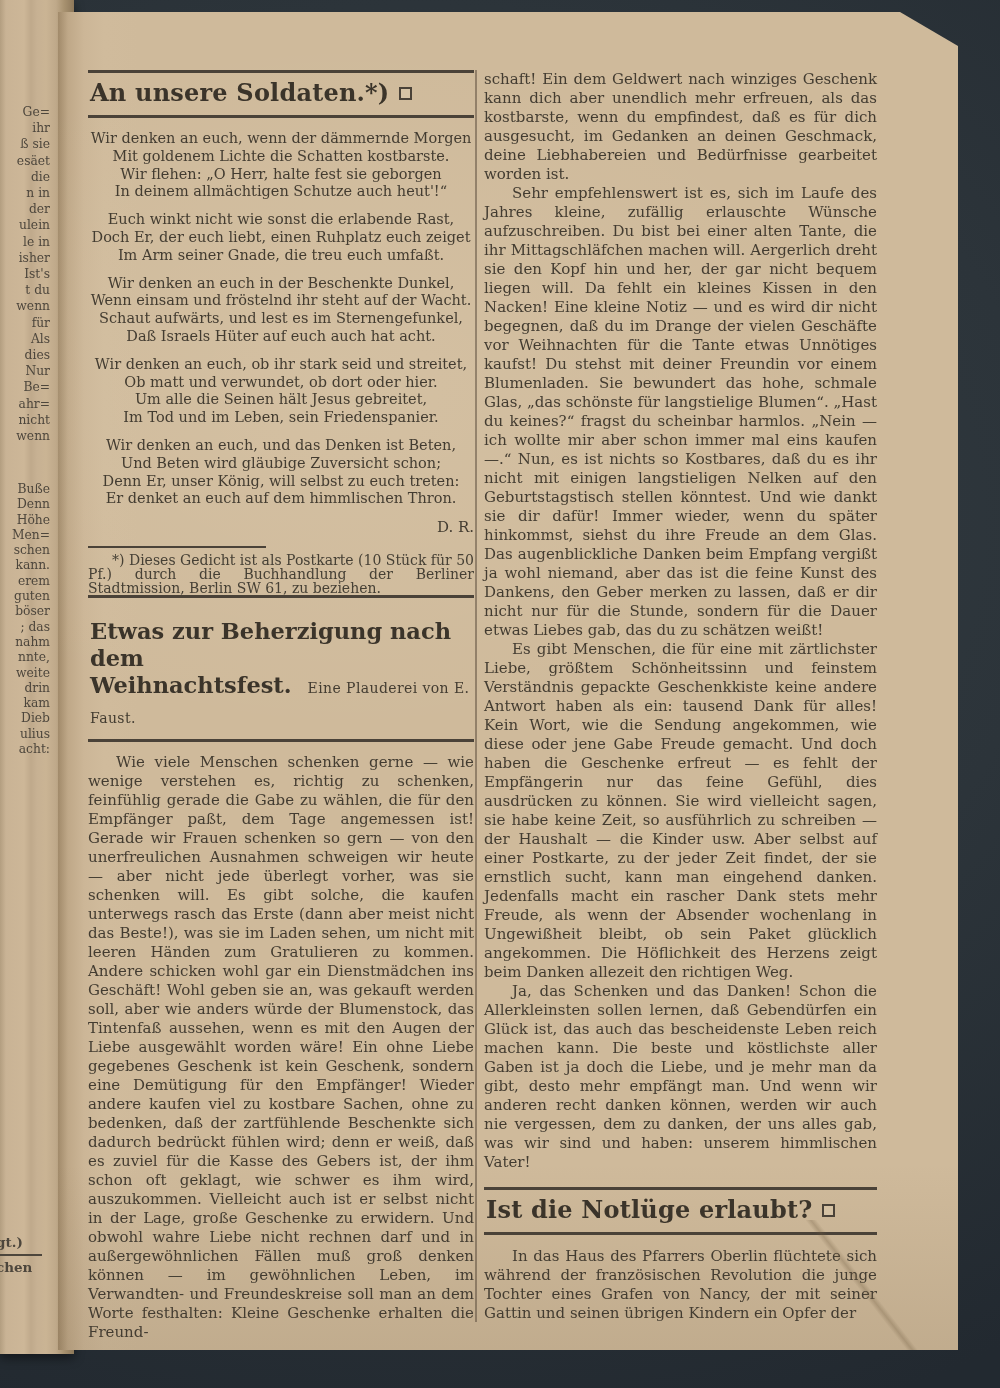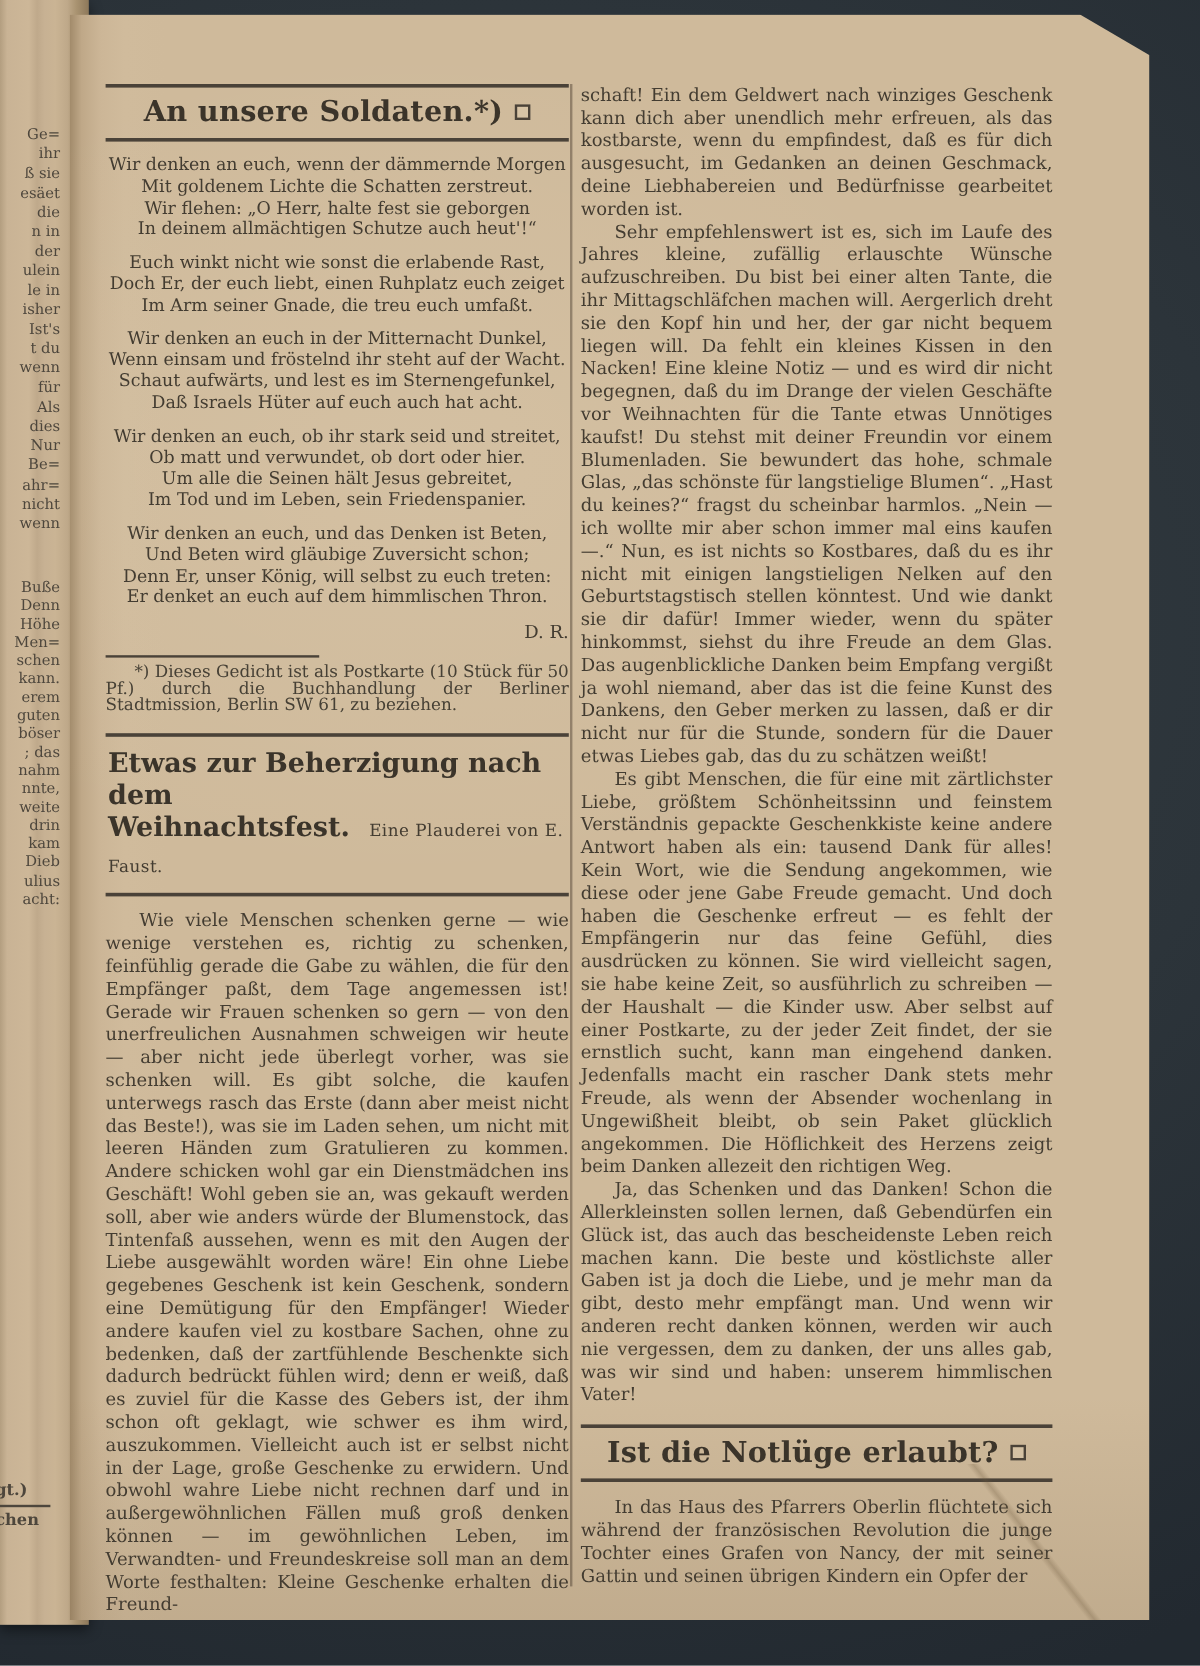--- a/index.html
+++ b/index.html
@@ -34,25 +34,25 @@
     position:absolute;right:0;bottom:0;width:190px;height:130px;
     background:linear-gradient(52deg, transparent 47.5%, rgba(110,90,62,.30) 49.5%, transparent 51.5%);
   }
   .col-rule{position:absolute;left:417px;top:58px;width:1.5px;height:1252px;background:rgba(70,58,44,.45);}
   .col{position:absolute;top:58px;color:#433c31;}
   .col-left{left:30px;width:386px;}
   .col-right{left:426px;width:393px;}
   
   .head-box{
     border-top:3px solid #4a4238;border-bottom:3px solid #4a4238;
-    padding:6px 2px 8px 2px;display:flex;justify-content:center;align-items:center;
+    padding:6px 2px 8px 2px;display:flex;justify-content:flex-start;align-items:center;
   }
   .head-title{font-weight:bold;font-size:24px;line-height:28px;color:#3b342a;letter-spacing:.2px;}
   .sq-ornament{width:9px;height:9px;border:2px solid #4a4238;background:rgba(230,215,185,.35);flex:0 0 auto;margin-left:10px;}
-  .head-box2{border-top:3px solid #4a4238;border-bottom:3px solid #4a4238;padding:9px 2px 7px 2px;margin-top:16px;}
+  .head-box2{border-top:3px solid #4a4238;border-bottom:3px solid #4a4238;padding:20px 2px 7px 2px;margin-top:0;}
   .hb2-line{font-weight:bold;font-size:22.5px;line-height:27px;color:#3b342a;}
   .hb2-sub{font-weight:normal;font-size:14px;letter-spacing:.4px;margin-left:16px;color:#433c31;}
   
   .poem{margin-top:12px;text-align:center;}
   .stanza{margin-bottom:10px;}
   .poem-line{font-size:14.5px;line-height:17.8px;white-space:nowrap;}
   .signature{text-align:right;font-size:15px;margin-top:2px;}
   .fn-rule{width:178px;border-top:2px solid #4a4238;margin:10px 0 5px 0;}
   .footnote{font-size:14px;line-height:14px;text-indent:24px;text-align:justify;color:#464035;}
   
@@ -121,31 +121,31 @@
 
   <div class="col col-left">
     <div class="head-box">
       <span class="head-title">An unsere Soldaten.*)</span>
       <span class="sq-ornament"></span>
     </div>
 
     <div class="poem">
       <div class="stanza">
         <div class="poem-line">Wir denken an euch, wenn der dämmernde Morgen</div>
-        <div class="poem-line">Mit goldenem Lichte die Schatten zerstreut.</div>
+        <div class="poem-line">Mit goldenem Lichte die Schatten kostbarste.</div>
         <div class="poem-line">Wir flehen: „O Herr, halte fest sie geborgen</div>
         <div class="poem-line">In deinem allmächtigen Schutze auch heut'!“</div>
       </div>
       <div class="stanza">
         <div class="poem-line">Euch winkt nicht wie sonst die erlabende Rast,</div>
         <div class="poem-line">Doch Er, der euch liebt, einen Ruhplatz euch zeiget</div>
         <div class="poem-line">Im Arm seiner Gnade, die treu euch umfaßt.</div>
       </div>
       <div class="stanza">
-        <div class="poem-line">Wir denken an euch in der Mitternacht Dunkel,</div>
+        <div class="poem-line">Wir denken an euch in der Beschenkte Dunkel,</div>
         <div class="poem-line">Wenn einsam und fröstelnd ihr steht auf der Wacht.</div>
         <div class="poem-line">Schaut aufwärts, und lest es im Sternengefunkel,</div>
         <div class="poem-line">Daß Israels Hüter auf euch auch hat acht.</div>
       </div>
       <div class="stanza">
         <div class="poem-line">Wir denken an euch, ob ihr stark seid und streitet,</div>
         <div class="poem-line">Ob matt und verwundet, ob dort oder hier.</div>
         <div class="poem-line">Um alle die Seinen hält Jesus gebreitet,</div>
         <div class="poem-line">Im Tod und im Leben, sein Friedenspanier.</div>
       </div>

